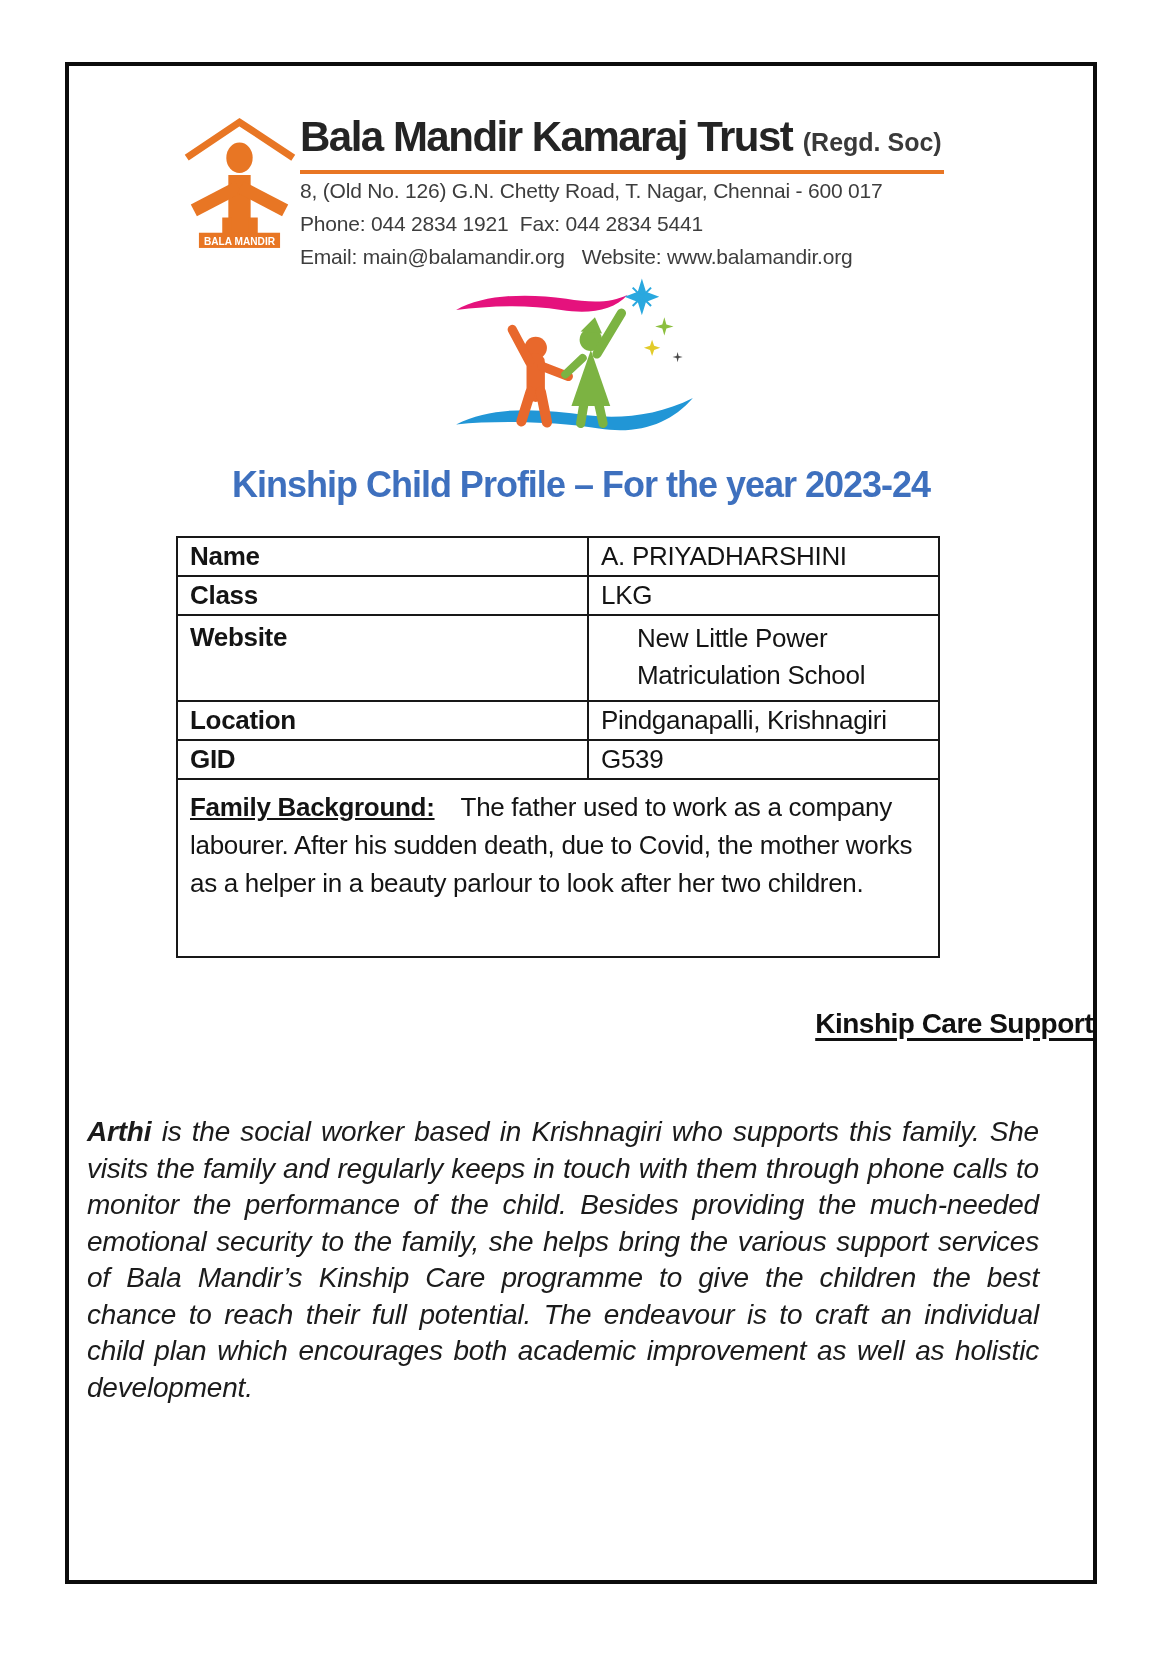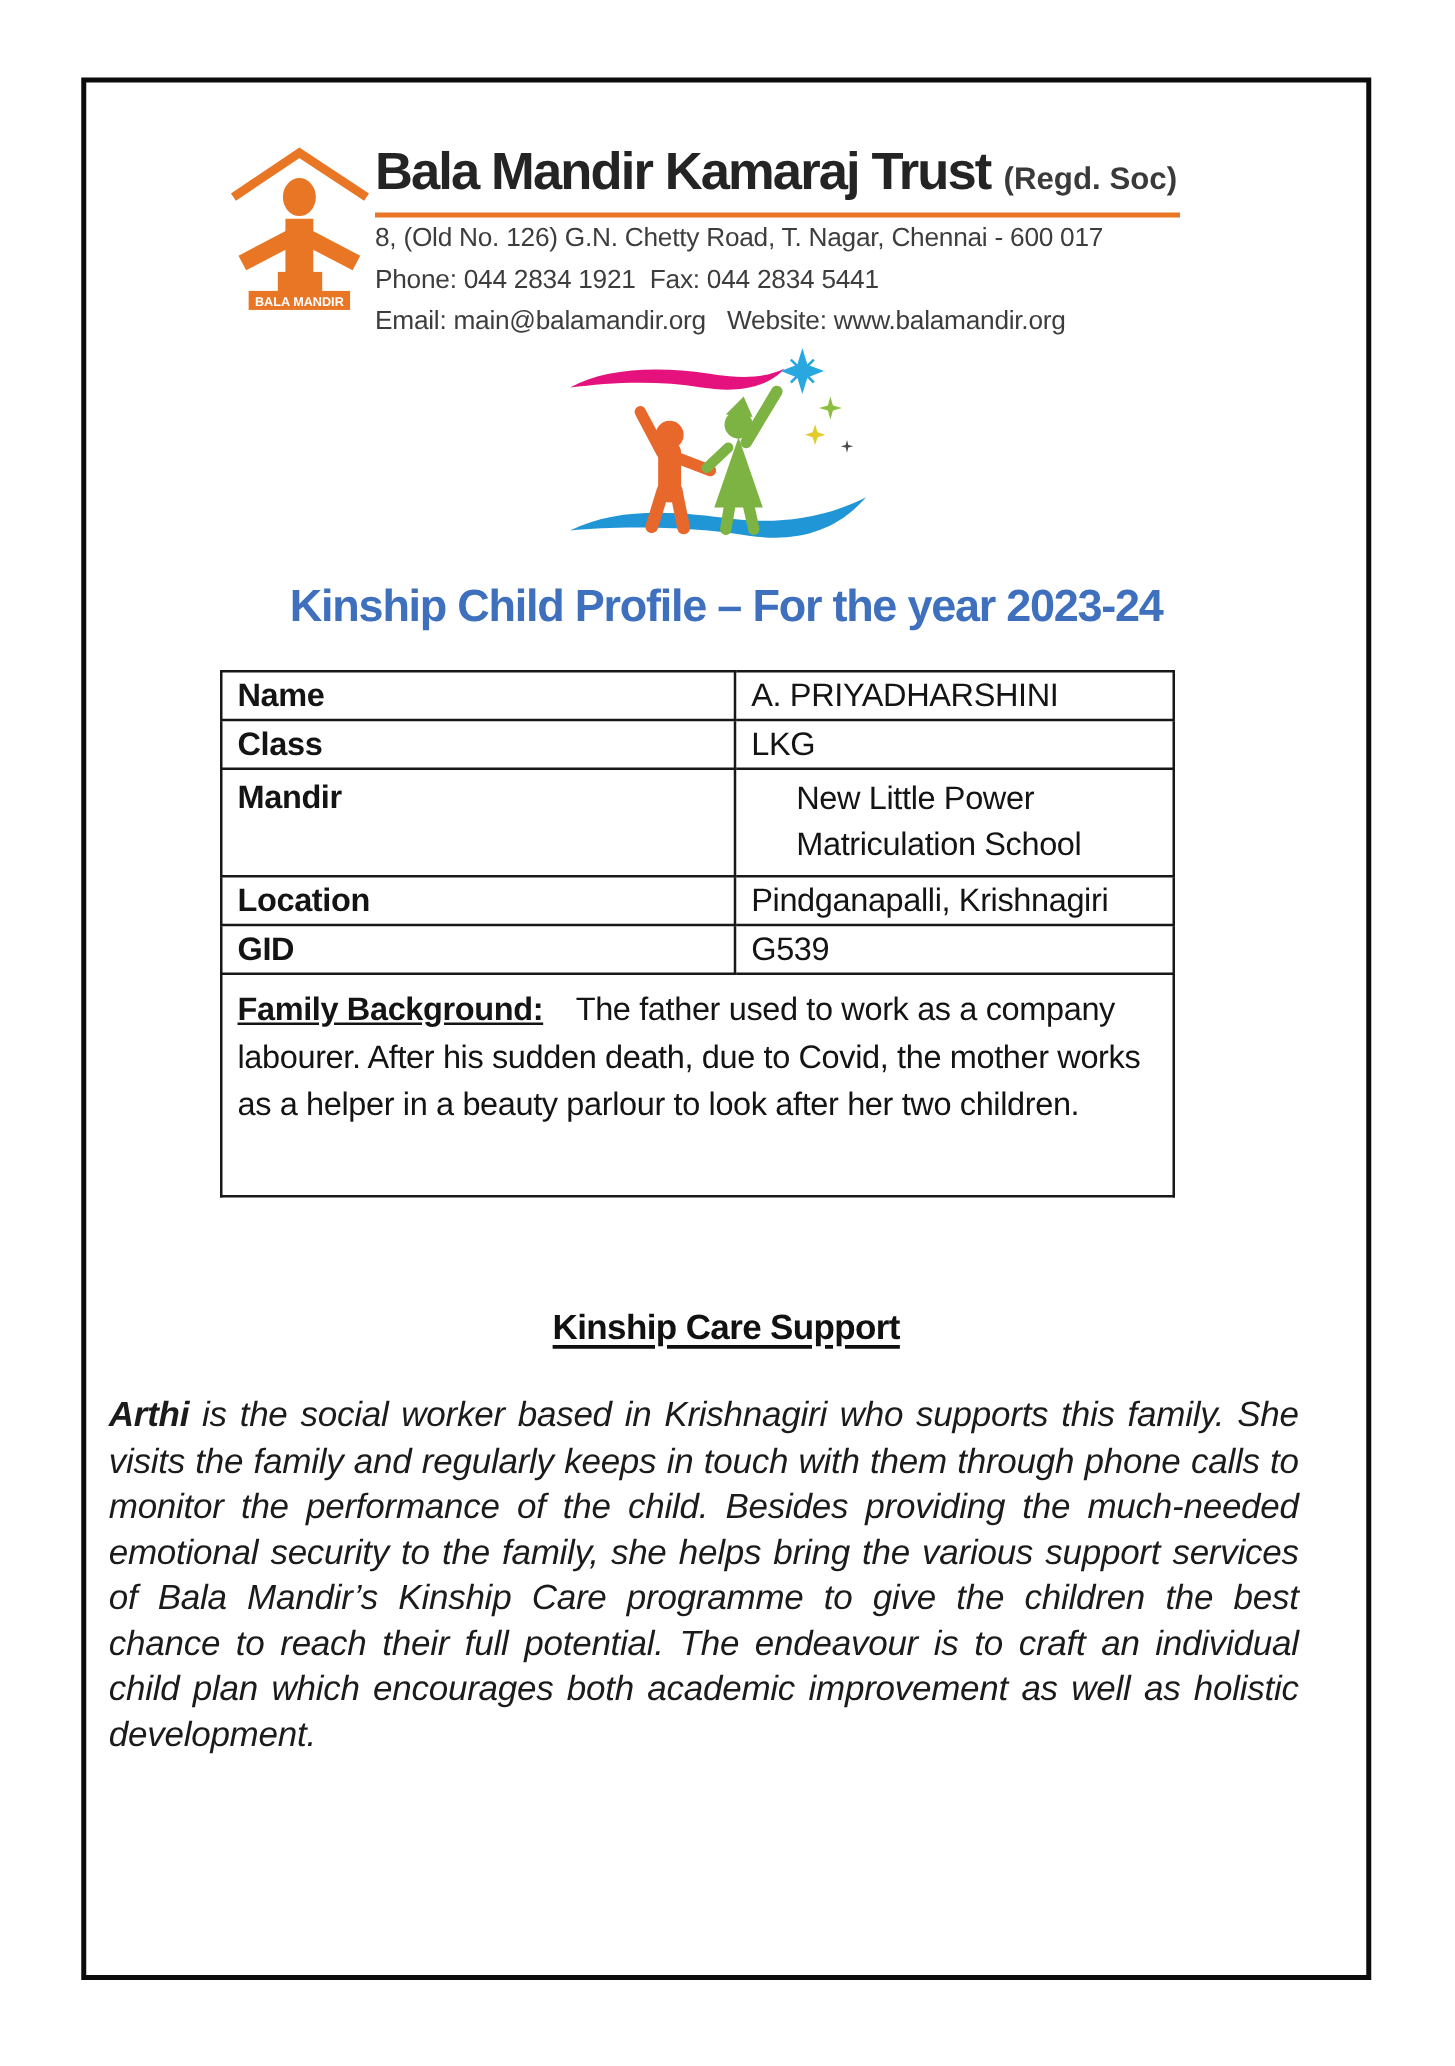--- a/index.html
+++ b/index.html
@@ -38,21 +38,21 @@
     padding:2px 12px;vertical-align:middle;color:#141414;
   }
   table.profile td.lbl{width:385px;font-weight:bold;}
   table.profile tr.r-short td{height:33px;border-radius:11px;}
   table.profile td.fb{
     height:166px;vertical-align:top;padding-top:8px;padding-right:18px;line-height:38px;
   }
   .fb-label{font-weight:bold;text-decoration:underline;text-align:center;}
   .fb-text{margin-left:26px;}
   
-  .support-heading-wrap{position:absolute;left:0;top:980px;width:1024px;text-align:center;}
+  .support-heading-wrap{position:absolute;left:0;top:942px;width:1024px;text-align:right;}
   .support-heading{
     font-size:28px;font-weight:bold;letter-spacing:-0.5px;color:#111;
     text-decoration:underline;text-underline-offset:5px;text-decoration-thickness:2.5px;
   }
   .support-body{
     position:absolute;left:18px;top:1048px;width:952px;margin:0;
     font-size:28px;font-style:italic;line-height:36.5px;letter-spacing:-0.2px;
     text-align:justify;color:#1b1b1b;
   }
   .support-body b{font-weight:bold;}
@@ -126,21 +126,21 @@
     <tbody>
       <tr class="r-short">
         <td class="lbl">Name</td>
         <td>A. PRIYADHARSHINI</td>
       </tr>
       <tr class="r-short">
         <td class="lbl">Class</td>
         <td>LKG</td>
       </tr>
       <tr>
-        <td class="lbl" style="vertical-align:top;padding-top:6px;">Mandir</td>
+        <td class="lbl" style="vertical-align:top;padding-top:6px;">Website</td>
         <td style="line-height:37px;padding-top:4px;padding-bottom:6px;padding-left:48px;">New Little Power Matriculation School</td>
       </tr>
       <tr class="r-short">
         <td class="lbl">Location</td>
         <td>Pindganapalli, Krishnagiri</td>
       </tr>
       <tr class="r-short">
         <td class="lbl">GID</td>
         <td>G539</td>
       </tr>

